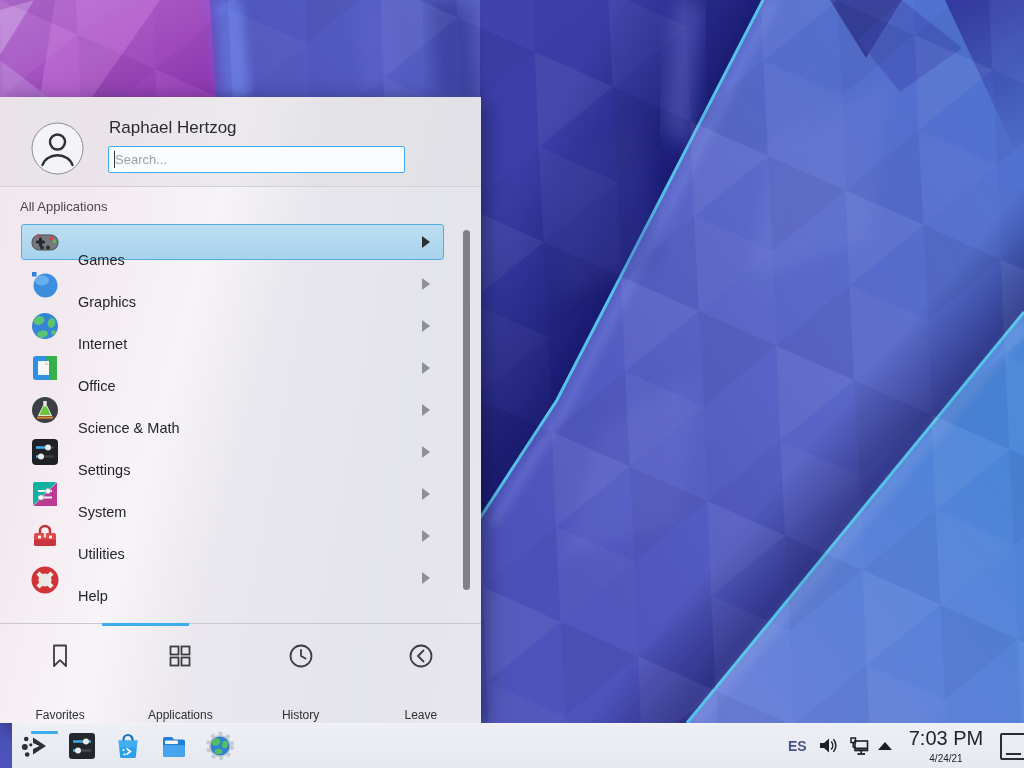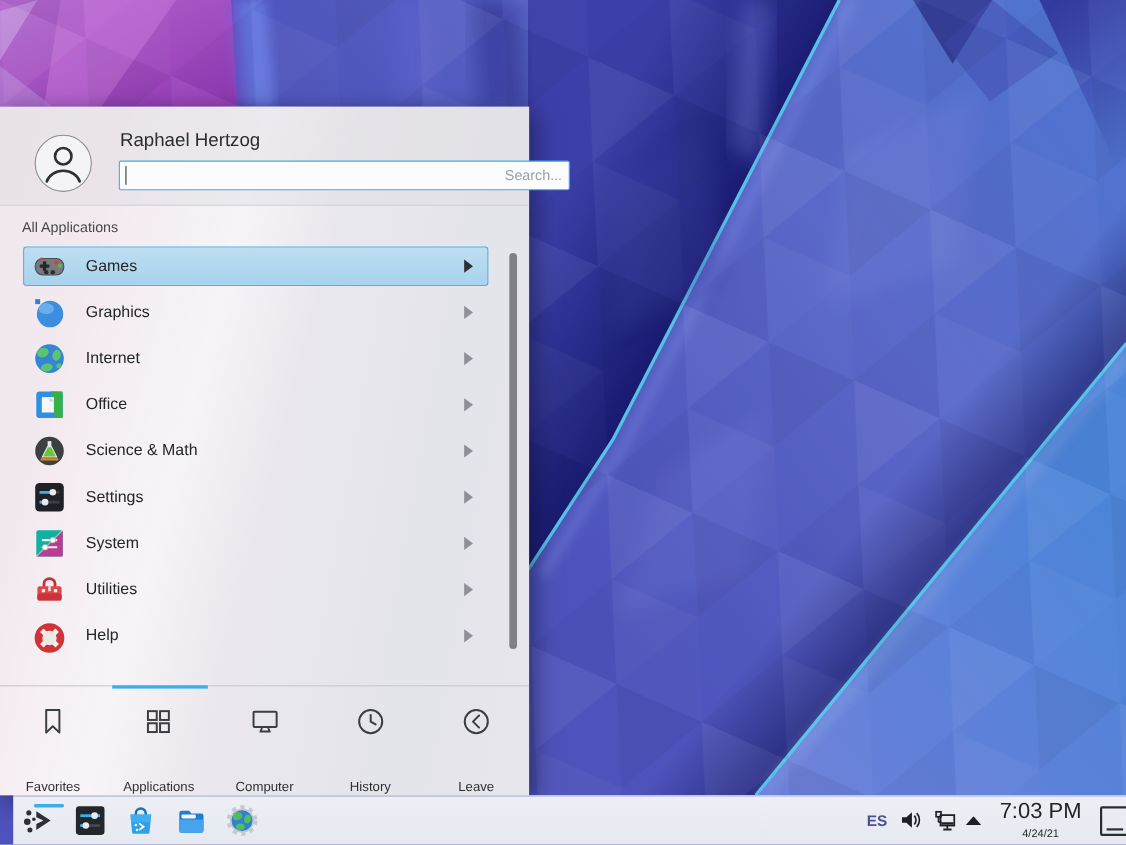--- a/index.html
+++ b/index.html
@@ -16,34 +16,34 @@
     background:
       linear-gradient(105deg, rgba(255,255,255,0) 18%, rgba(255,255,255,.5) 38%, rgba(255,255,255,0) 52%),
       linear-gradient(100deg, #f0e8ee 0%, #f3eaf0 22%, #eae8ee 50%, #e4e4eb 78%, #e7e6ec 100%);
     box-shadow: 4px 5px 20px rgba(10,10,35,.5);
     z-index:5;
   }
   .hdr { position:absolute; left:0; top:0; width:100%; height:90px;
          background:rgba(223,222,227,.45); border-bottom:1px solid #d2d2d6; }
   .avatar { position:absolute; left:31px; top:25px; width:53px; height:53px; }
   .user-name { position:absolute; left:109px; top:21px; font-size:17px; color:#2b2c2e; }
-  .search { position:absolute; left:108px; top:49px; width:410px; height:27px;
+  .search { position:absolute; left:108px; top:49px; width:297px; height:27px;
             border:1px solid #3daee9; border-radius:2px; background:#fbfcfe;
-            font-size:13px; color:#6d28d9; padding:0 6px; outline:none;text-align:right; }
+            font-size:13px; color:#6d28d9; padding:0 6px; outline:none; }
   .search::placeholder { color:#9aa0a6; }
   .caret { position:absolute; left:114px; top:54px; width:1px; height:17px; background:#33373b; }
 
   .section-label { position:absolute; left:20px; top:102px; font-size:13px; color:#47484c; }
 
   .list { position:absolute; left:0; top:124px; width:100%; height:402px; overflow:hidden; }
   .row { position:relative; height:42px; }
   .row .hl { position:absolute; left:21px; right:37px; top:3px; bottom:3px;
              background:linear-gradient(#bedef2,#a7d3ed); border:1px solid #54ade0; border-radius:3px; }
   .row .ic { position:absolute; left:29px; top:5px; width:32px; height:32px; }
-  .row .lbl { position:absolute; left:78px; top:0; line-height:42px; font-size:14.5px; color:#232629; }
+  .row .lbl { position:absolute; left:78px; top:18px; line-height:42px; font-size:14.5px; color:#232629; }
   .row .arrow { position:absolute; left:422px; top:15px; width:0; height:0;
                 border-top:6px solid transparent; border-bottom:6px solid transparent;
                 border-left:8px solid #8e9096; }
   .row.sel .arrow { border-left-color:#2b2e33; }
 
   .vscroll { position:absolute; left:463px; top:133px; width:7px; height:360px;
              background:#7f8187; border-radius:3.5px; }
 
   .footer-sep { position:absolute; left:0; top:526px; width:100%; height:1px; background:#c8c9cd; }
   .tab-indicator { position:absolute; left:102px; top:526px; width:87px; height:3px; background:#3daee9; }
@@ -313,27 +313,20 @@
         <svg width="28" height="28" viewBox="0 0 28 28">
           <rect x="4.5" y="4.5" width="8" height="8" fill="none" stroke="#3a3d41" stroke-width="1.8"></rect>
           <rect x="15.5" y="4.5" width="8" height="8" fill="none" stroke="#3a3d41" stroke-width="1.8"></rect>
           <rect x="4.5" y="15.5" width="8" height="8" fill="none" stroke="#3a3d41" stroke-width="1.8"></rect>
           <rect x="15.5" y="15.5" width="8" height="8" fill="none" stroke="#3a3d41" stroke-width="1.8"></rect>
         </svg>
         <span class="tlbl">Applications</span>
       </div>
       <div class="tab">
         <svg width="28" height="28" viewBox="0 0 28 28">
-          <rect x="3.5" y="5" width="21" height="14" rx="1" fill="none" stroke="#3a3d41" stroke-width="1.8"></rect>
-          <path d="M11.5 19 l-1.5 3.5 M16.5 19 l1.5 3.5 M9 23 h10" fill="none" stroke="#3a3d41" stroke-width="1.6"></path>
-        </svg>
-        <span class="tlbl">Computer</span>
-      </div>
-      <div class="tab">
-        <svg width="28" height="28" viewBox="0 0 28 28">
           <circle cx="14" cy="14" r="10.5" fill="none" stroke="#3a3d41" stroke-width="1.8"></circle>
           <path d="M14 8 v6 l4.5 2.5" fill="none" stroke="#3a3d41" stroke-width="1.8" stroke-linecap="round"></path>
         </svg>
         <span class="tlbl">History</span>
       </div>
       <div class="tab">
         <svg width="28" height="28" viewBox="0 0 28 28">
           <circle cx="14" cy="14" r="10.5" fill="none" stroke="#3a3d41" stroke-width="1.8"></circle>
           <path d="M16.5 8.5 l-5.5 5.5 5.5 5.5" fill="none" stroke="#3a3d41" stroke-width="1.8" stroke-linejoin="round" stroke-linecap="round"></path>
         </svg>

